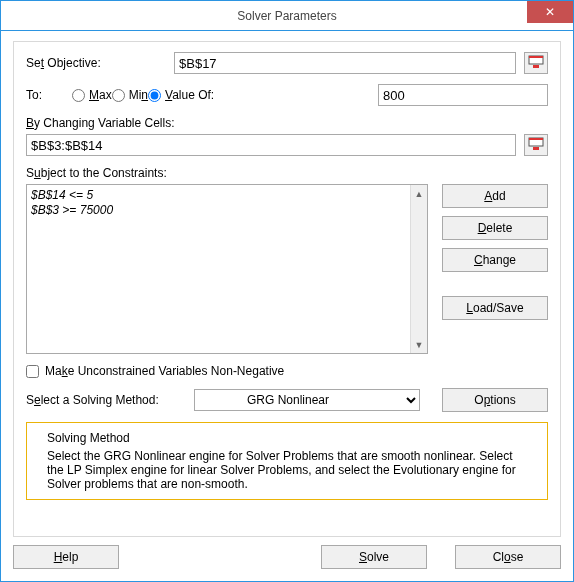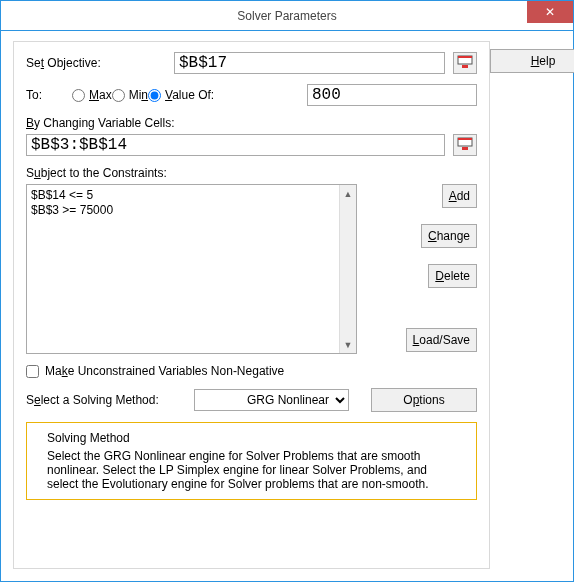--- a/index.html
+++ b/index.html
@@ -1,45 +1,45 @@
 <!DOCTYPE html>
 <html><head>
 <meta charset="utf-8">
 <style>
   * { box-sizing: border-box; font-family: "Segoe UI", Tahoma, sans-serif; font-size: 12px; }
   body { margin: 0; background: #fff; }
   .window { width: 574px; height: 582px; border: 1px solid #2b94e1; display: flex; flex-direction: column; }
   .titlebar { height: 30px; background: #fff; border-bottom: 1px solid #2b94e1; display: flex; align-items: center; justify-content: center; position: relative; }
   .titlebar-title { color: #444; }
   .close-btn { position: absolute; right: 0; top: 0; width: 46px; height: 22px; background: #c75050; color: #fff; display: flex; align-items: center; justify-content: center; font-size: 14px; cursor: pointer; }
-  .content { flex: 1; padding: 10px 12px 12px 12px; display: flex; flex-direction: row; }
+  .content { flex: 1; padding: 10px 12px 12px 12px; display: flex; flex-direction: column; }
   .group { border: 1px solid #d9d9d9; padding: 10px 12px 12px 12px; flex: 1; display: flex; flex-direction: column; gap: 10px; }
   .row { display: flex; align-items: center; gap: 8px; }
   .label { color: #000; }
   .underline { text-decoration: underline; }
-  .input-text { border: 1px solid #a9a9a9; height: 22px; padding: 4px 4px; background: #fff; font-family: Liberation Mono, monospace; font-size: 16px; }
+  .input-text { border: 1px solid #a9a9a9; height: 22px; padding: 4px 4px; background: #fff; font-family: Liberation Sans, sans-serif; font-size: 13px; }
   .ref-btn { width: 24px; height: 22px; border: 1px solid #a9a9a9; background: #f0f0f0; display: inline-flex; align-items: center; justify-content: center; cursor: pointer; padding:0; }
   .ref-btn svg { width: 16px; height: 14px; }
   .radio-row { display: flex; align-items: center; }
   .radio-item { display: flex; align-items: center; gap: 4px; }
   input[type=radio] { margin:0; width:13px; height:13px; }
   input[type=checkbox] { margin:0; width:13px; height:13px; }
   .constraints-area { display: flex; gap: 14px; }
   .listbox { flex: 1; border: 1px solid #a9a9a9; height: 170px; background: #fff; position: relative; padding: 3px 4px; overflow: hidden; }
-  .listbox .line { line-height: 15px; }
+  .listbox .line { line-height: 15px; font-style: italic; }
   .scrollbar { position: absolute; right: 0; top: 0; bottom: 0; width: 17px; background: #f0f0f0; border-left: 1px solid #ddd; display:flex; flex-direction:column; justify-content:space-between; align-items:center; }
   .scrollbar .arrow { width:17px; height:17px; display:flex; align-items:center; justify-content:center; color:#666; font-size:9px; cursor:pointer;}
-  .side-buttons { width: 106px; display: flex; flex-direction: column; gap: 16px; align-items: flex-end; }
+  .side-buttons { width: 106px; display: flex; flex-direction: column; gap: 8px; }
   .btn { border: 1px solid #a9a9a9; background: #f0f0f0; height: 24px; cursor: pointer; font-family: inherit; font-size: 12px; }
   .spacer8 { height: 8px; }
   .select { border: 1px solid #a9a9a9; height: 22px; background: #fff; padding: 0 2px; font-family: inherit; font-size: 12px; }
   .method-desc { border: 1px solid #eab308; padding: 8px 20px; }
   .method-desc .mtitle { margin-bottom: 4px; }
   .method-desc .mbody { line-height: 14px; }
-  .footer { display: flex; gap: 14px; margin-top: 8px; }
+  .footer { display: flex; gap: 28px; margin-top: 8px; }
   .footer .btn { width: 106px; }
   .footer-spacer { flex:1; }
 </style>
 </head>
 <body>
 
 <div class="window">
 
   <div class="titlebar">
     <span class="titlebar-title">Solver Parameters</span>
@@ -106,22 +106,22 @@
           <div class="listbox">
             <div class="line">$B$14 &lt;= 5</div>
             <div class="line">$B$3 &gt;= 75000</div>
             <div class="scrollbar">
               <div class="arrow">▲</div>
               <div class="arrow">▼</div>
             </div>
           </div>
           <div class="side-buttons">
             <button class="btn"><span class="underline">A</span>dd</button>
+            <button class="btn"><span class="underline">D</span>elete</button>
             <button class="btn"><span class="underline">C</span>hange</button>
-            <button class="btn"><span class="underline">D</span>elete</button>
             <div class="spacer8"></div>
             <button class="btn"><span class="underline">L</span>oad/Save</button>
           </div>
         </div>
       </div>
 
       <label class="row" style="gap:6px;">
         <input type="checkbox" style="">
         <span>Ma<span class="underline">k</span>e Unconstrained Variables Non-Negative</span>
       </label>

